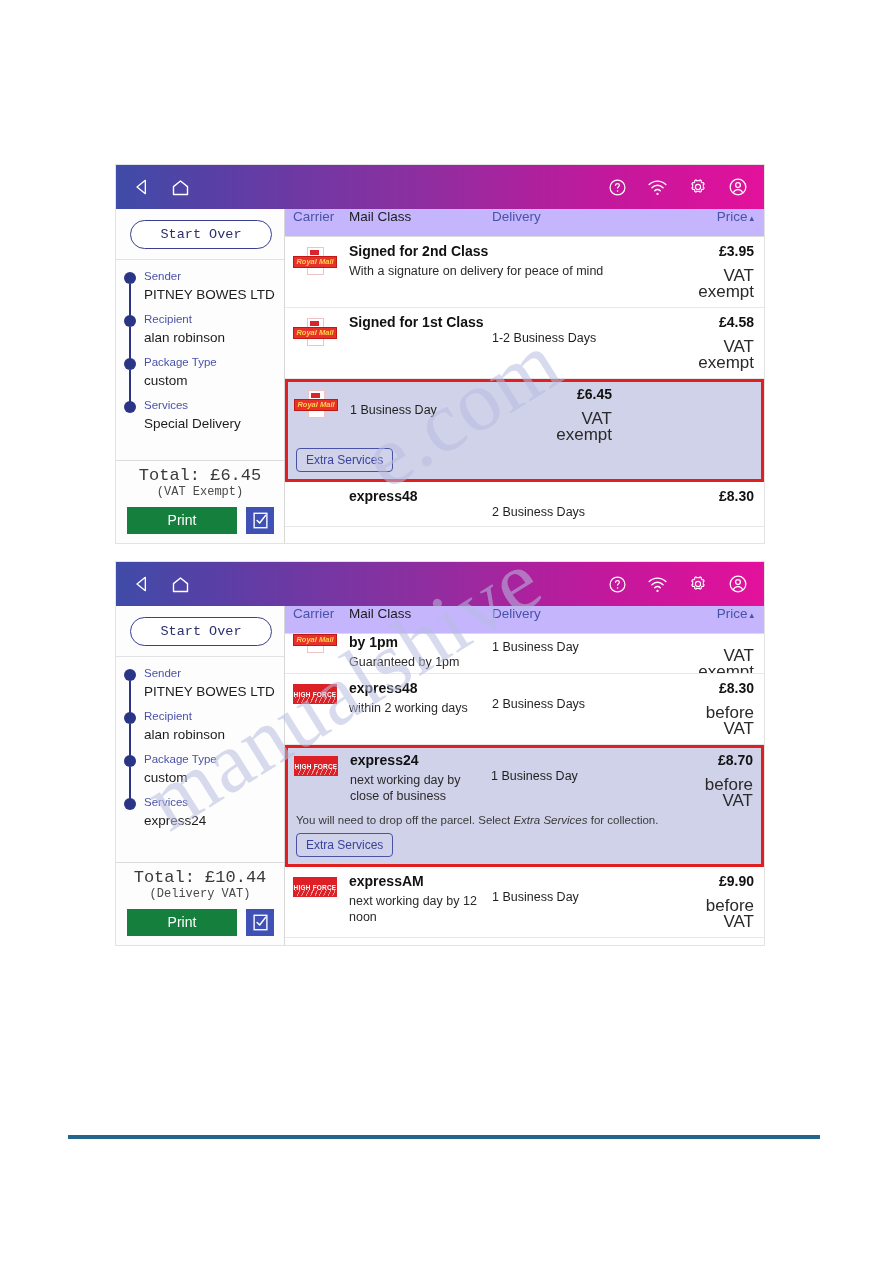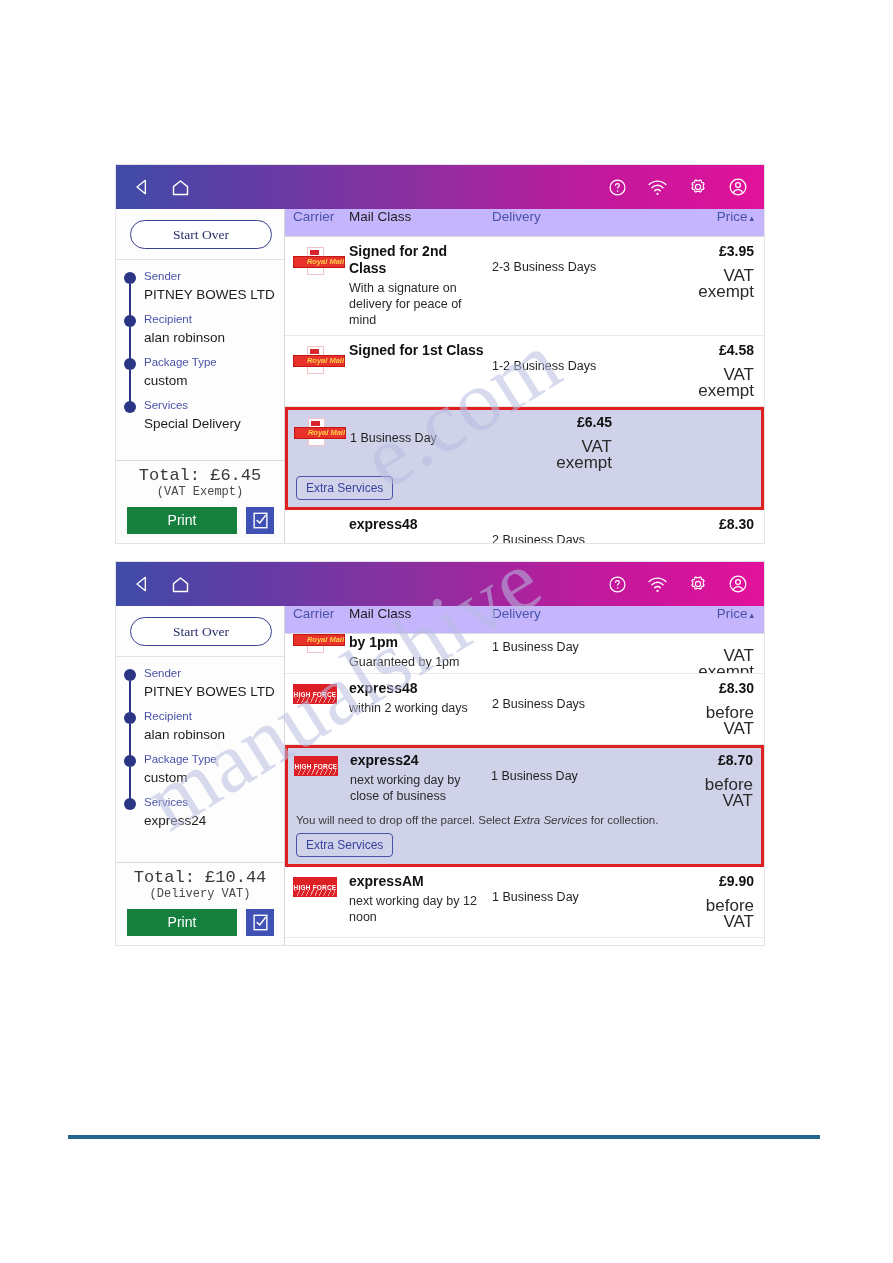--- a/index.html
+++ b/index.html
@@ -52,21 +52,21 @@
     display:flex;flex-direction:column;
   }
   .content{flex:1;background:#ffffff;position:relative;overflow:hidden;}
 
   
   .startover-wrap{padding:11px 12px 10px 14px;border-bottom:1px solid #e2e2e2;}
   .startover{
     width:100%;box-sizing:border-box;height:29px;line-height:27px;
     border:1px solid #3b3f8f;border-radius:16px;background:#fff;
     color:#2a2f6b;font-size:13.5px;text-align:center;
-    font-family:Liberation Serif, serif;
+    font-family:Liberation Mono, monospace;
   }
 
   
   .stepper{padding:10px 0 0 0;position:relative;flex:1;}
   .step{position:relative;padding:0 0 0 28px;margin-bottom:9px;}
   .step .dot{
     position:absolute;left:8px;top:2px;width:12px;height:12px;border-radius:50%;
     background:#2b3585;
   }
   .step .line{
@@ -149,23 +149,23 @@
   .rm-logo{position:relative;width:44px;height:30px;}
   .rm-crown{
     position:absolute;left:14px;top:0;width:15px;height:10px;
     background:#fff;border:1px solid #f0c4c4;
   }
   .rm-crown:after{
     content:"";position:absolute;left:2px;top:2px;width:9px;height:5px;
     background:#d8262c;
   }
   .rm-box{
-    position:absolute;left:0;top:9px;width:52px;height:12px;background:#e8312b;
+    position:absolute;left:0;top:9px;width:44px;height:12px;background:#e8312b;
     border:1px solid #c01812;box-sizing:border-box;
-    color:#ffd24d;font-size:7.5px;line-height:10px;text-align:right;
+    color:#ffd24d;font-size:7.5px;line-height:10px;text-align:center;
     font-family:"Liberation Sans", sans-serif;font-style:italic;font-weight:bold;
   }
   .rm-tail{
     position:absolute;left:14px;top:21px;width:15px;height:6px;
     background:#fff;border:1px solid #f0c4c4;border-top:0;
   }
   .apc-logo{
     width:44px;height:20px;background:#dd1f26;position:relative;overflow:hidden;
     display:flex;align-items:center;justify-content:center;
   }
@@ -305,21 +305,20 @@
             <div class="rm-logo">
               <div class="rm-crown"></div>
               <div class="rm-box">Royal Mail</div>
               <div class="rm-tail"></div>
             </div>
           </div>
           <div class="row-main">
             <div class="mc-title">Signed for 2nd Class</div>
             <div class="mc-desc">With a signature on delivery for peace of mind</div>
           </div>
-          <div class="row-delivery">2-3 Business Days</div>
           <div class="row-price">
             <div class="price-amt">£3.95</div>
             <div class="price-vat">VAT exempt</div>
           </div>
         </div>
 
         <div class="row">
           <div class="row-carrier">
             <div class="rm-logo">
               <div class="rm-crown"></div>

